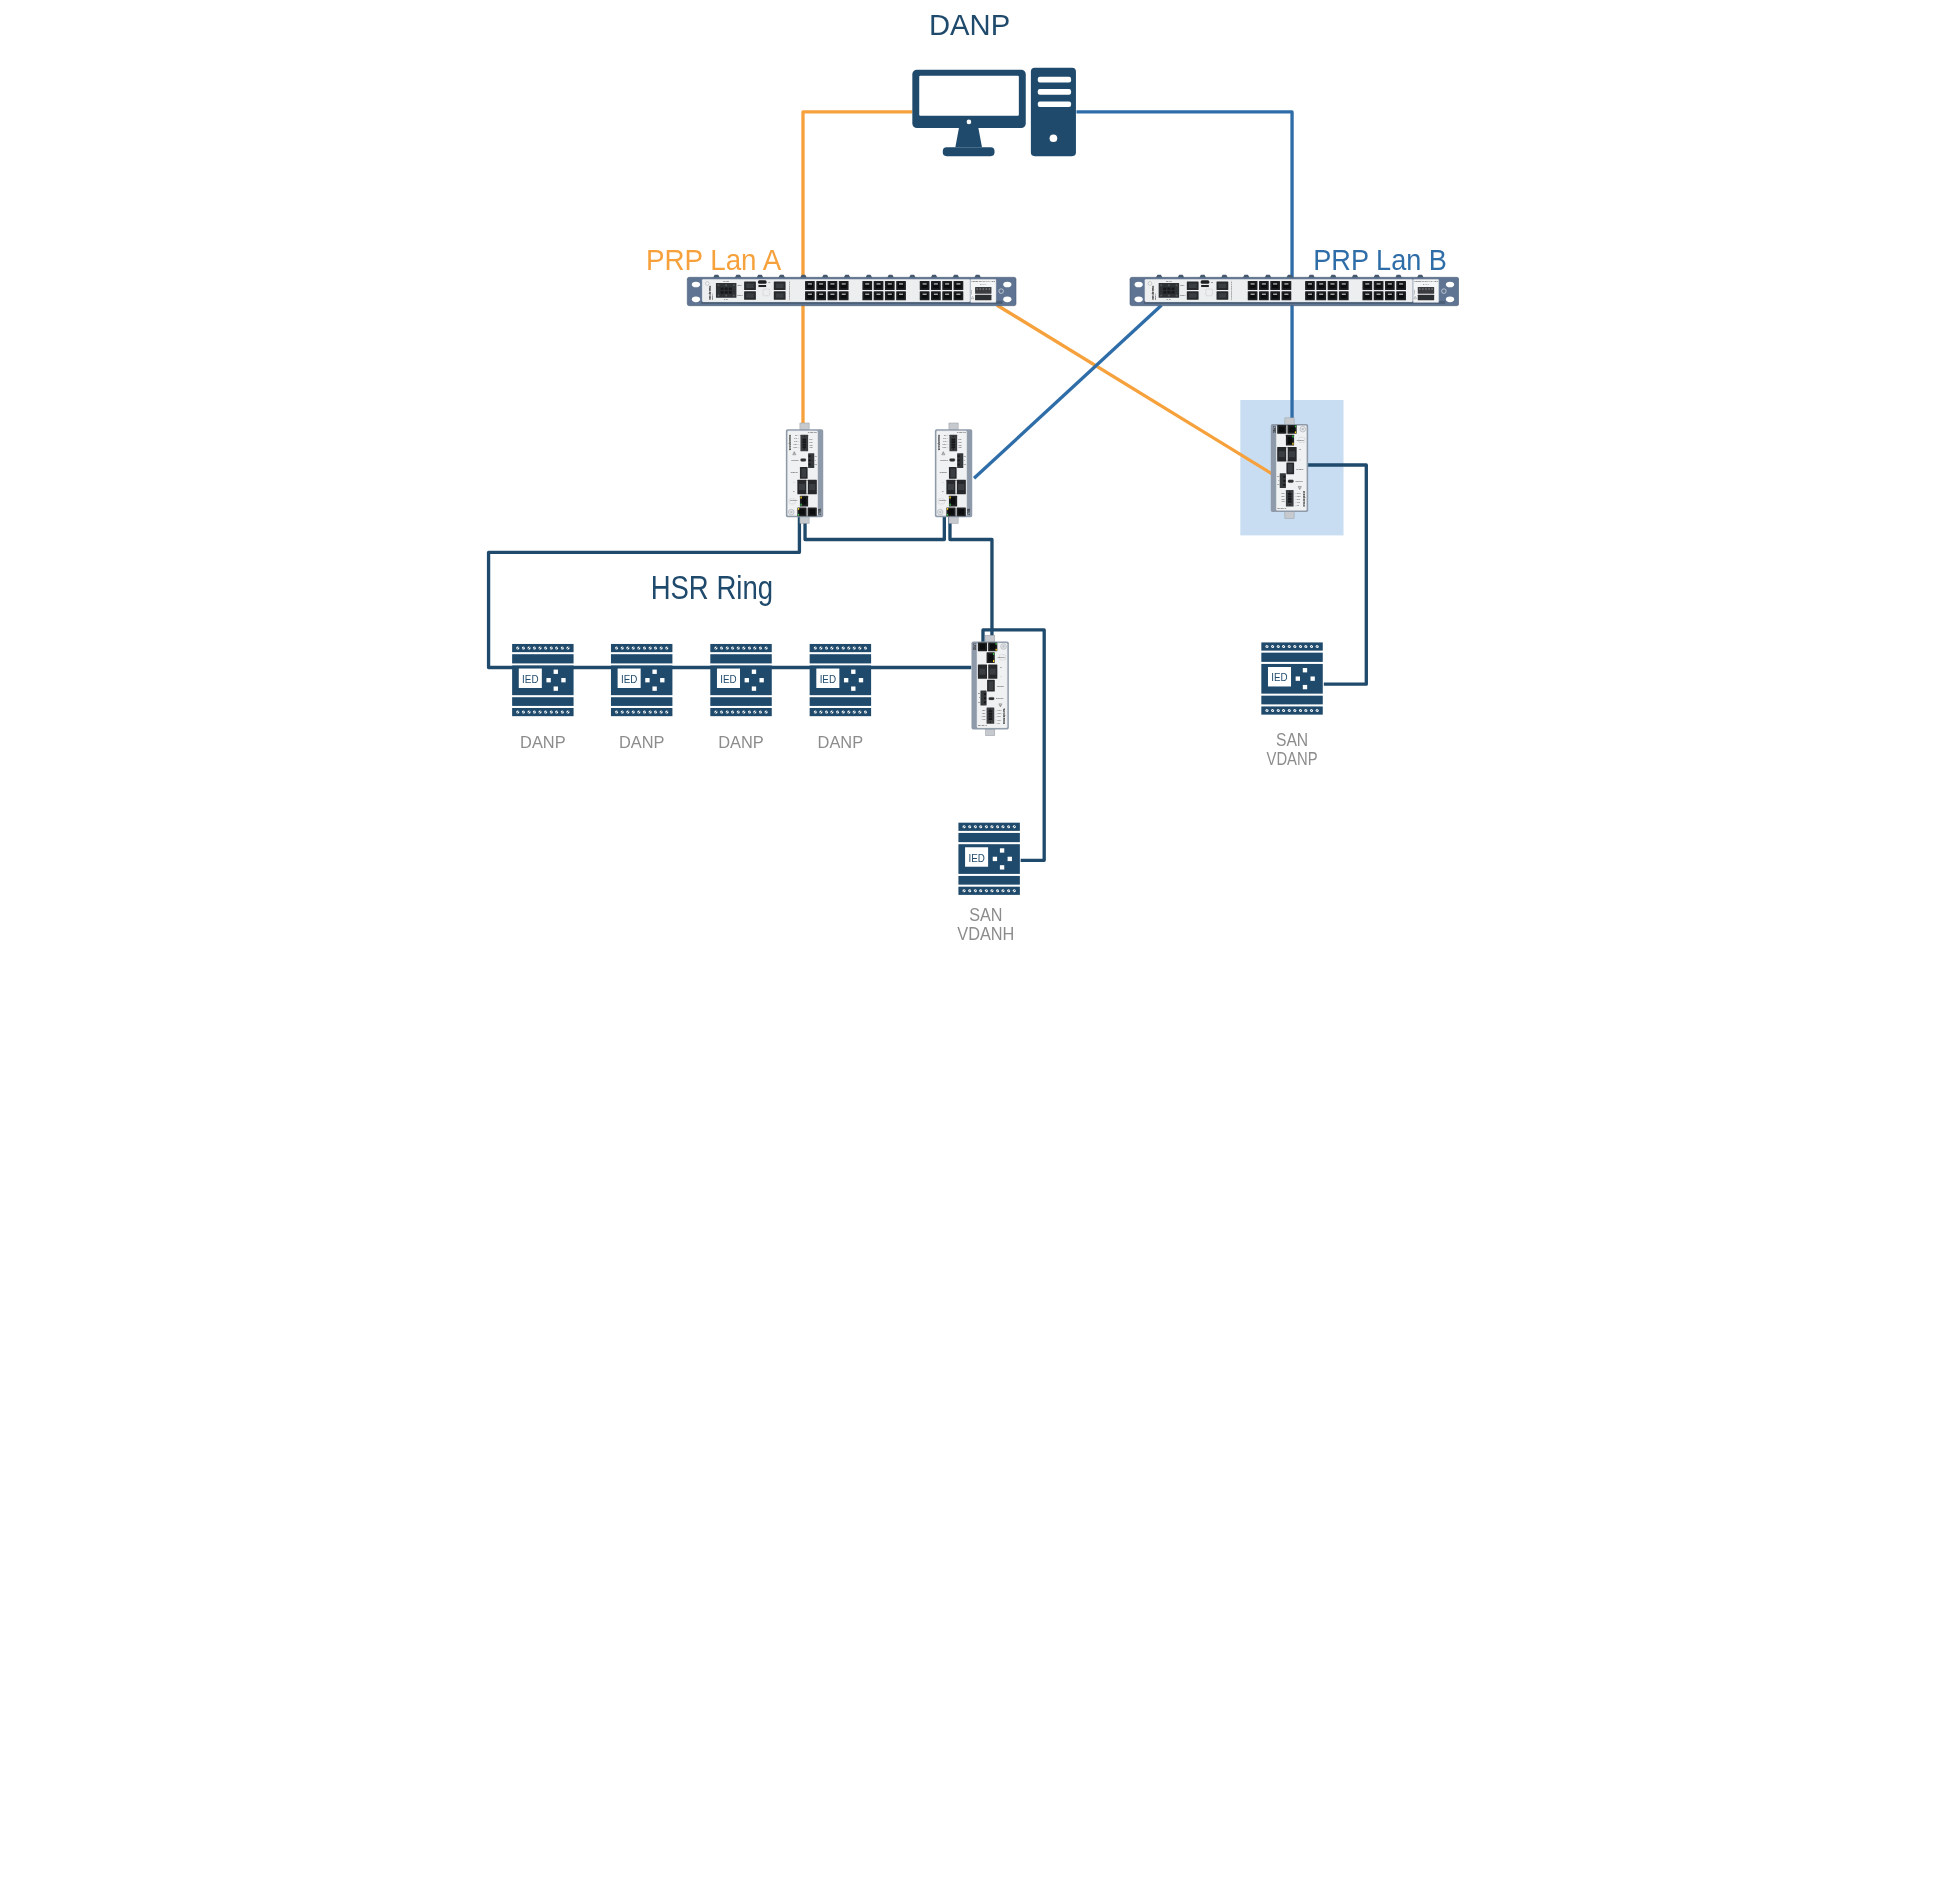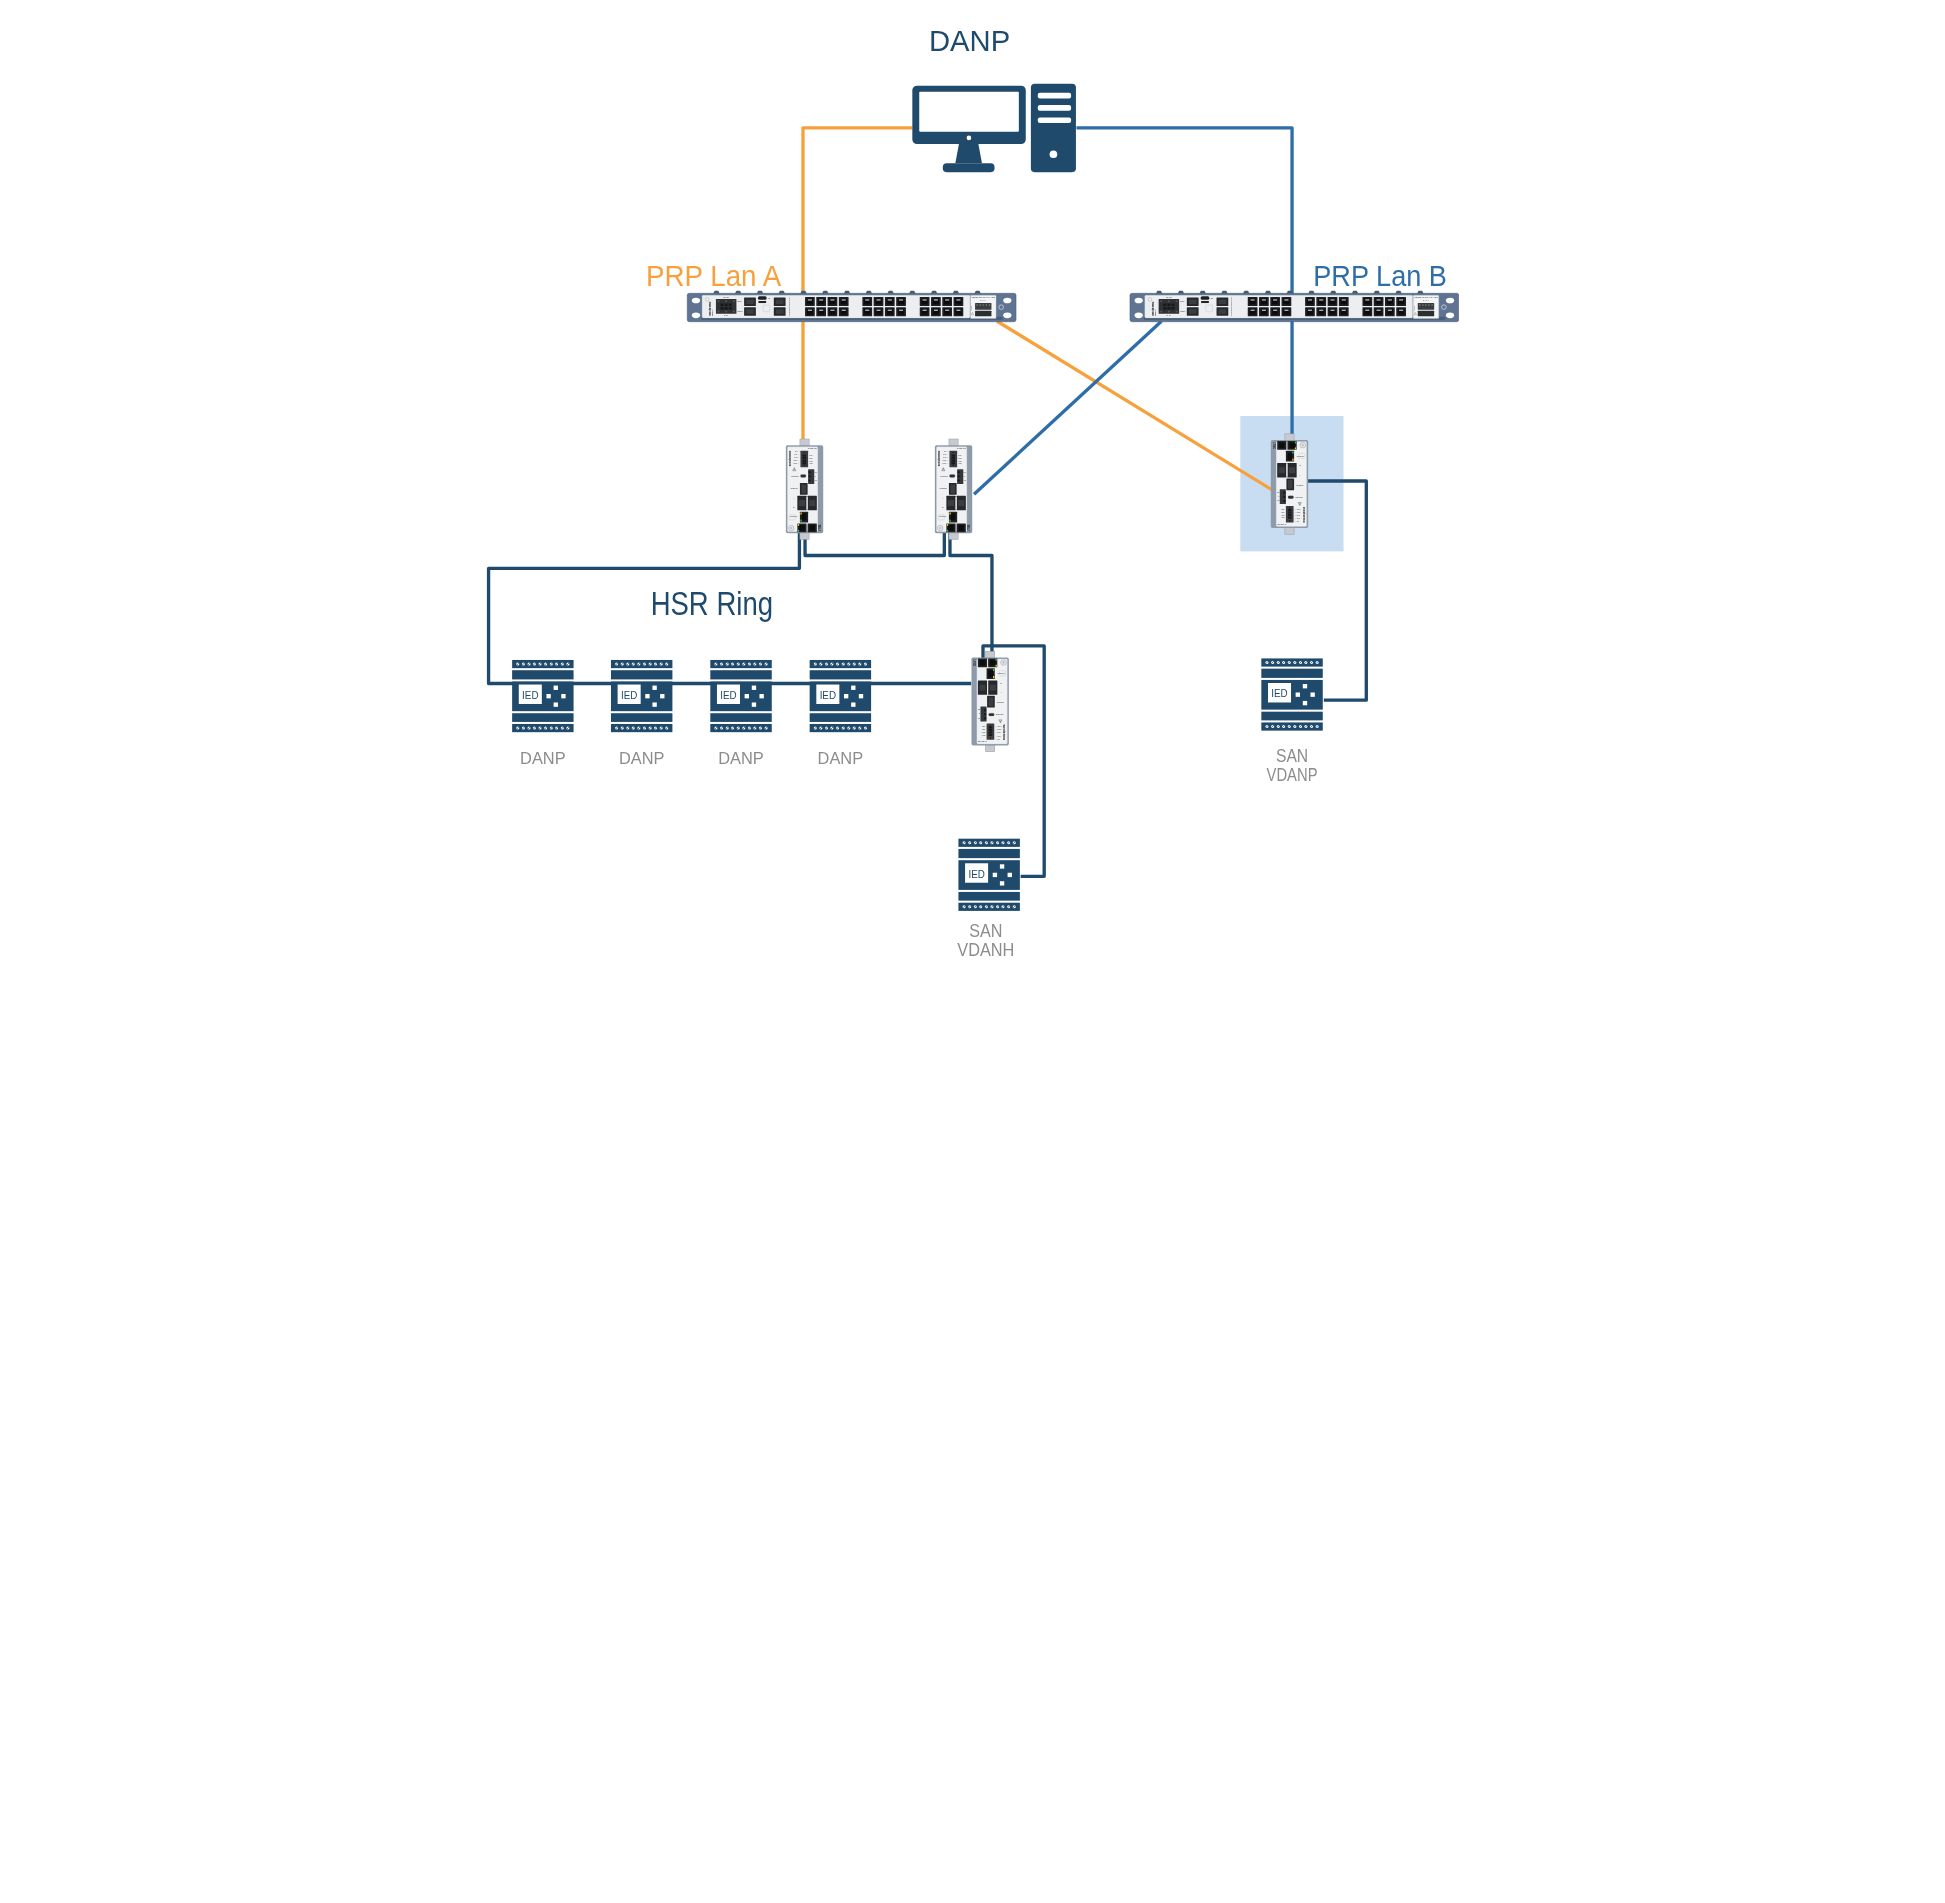--- a/index.html
+++ b/index.html
@@ -1,17 +1,17 @@
 <!DOCTYPE html>
 <html style="font-size:8.2px"><head>
 <meta charset="utf-8">
 <style>
   html,body{margin:0;padding:0;background:#ffffff;}
   body{font-family:"Liberation Sans",sans-serif;}
-  .stage{width:100%;max-width:973px;margin:16px auto;}
+  .stage{width:100%;max-width:973px;margin:0 auto;}
   svg{display:block;width:100%;height:auto;}
   text{font-family:"Liberation Sans",sans-serif;}
   .big{font-weight:400;}
   .navy{fill:#1F4A6C;}
   .orange{fill:#F6A13C;}
   .blue{fill:#2E6DA8;}
   .gray{fill:#8C8C8C;}
   .w-navy{stroke:#1F4A6C;}
   .w-orange{stroke:#F6A13C;}
   .w-blue{stroke:#2E6DA8;}

